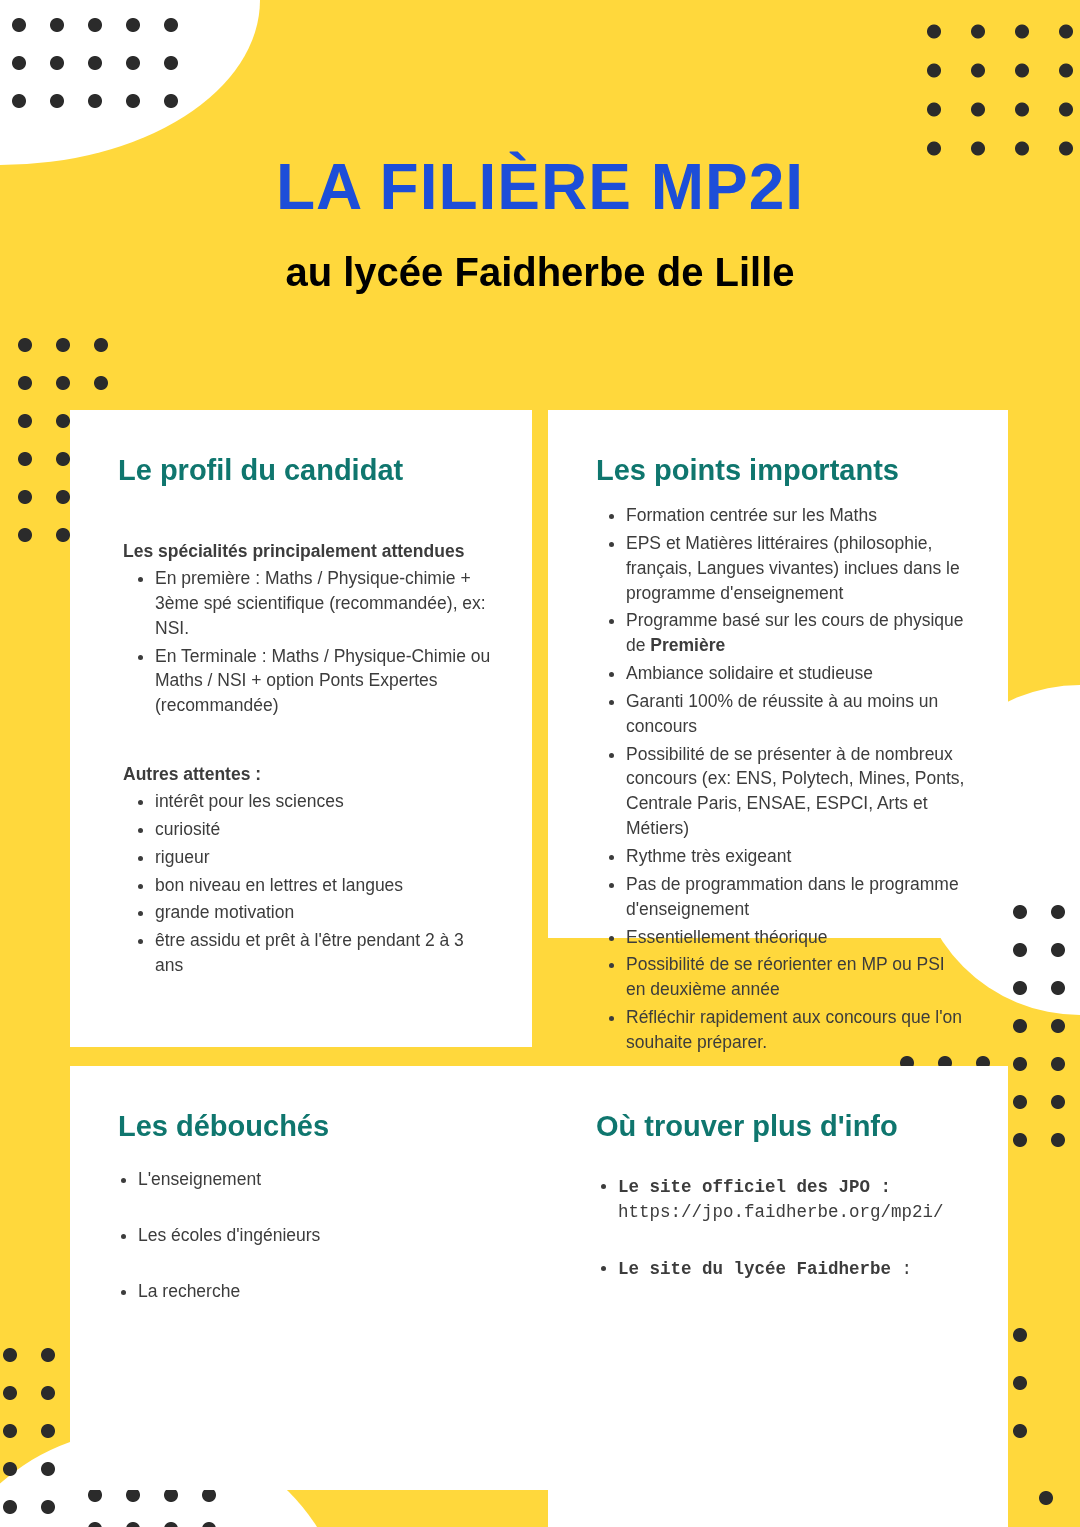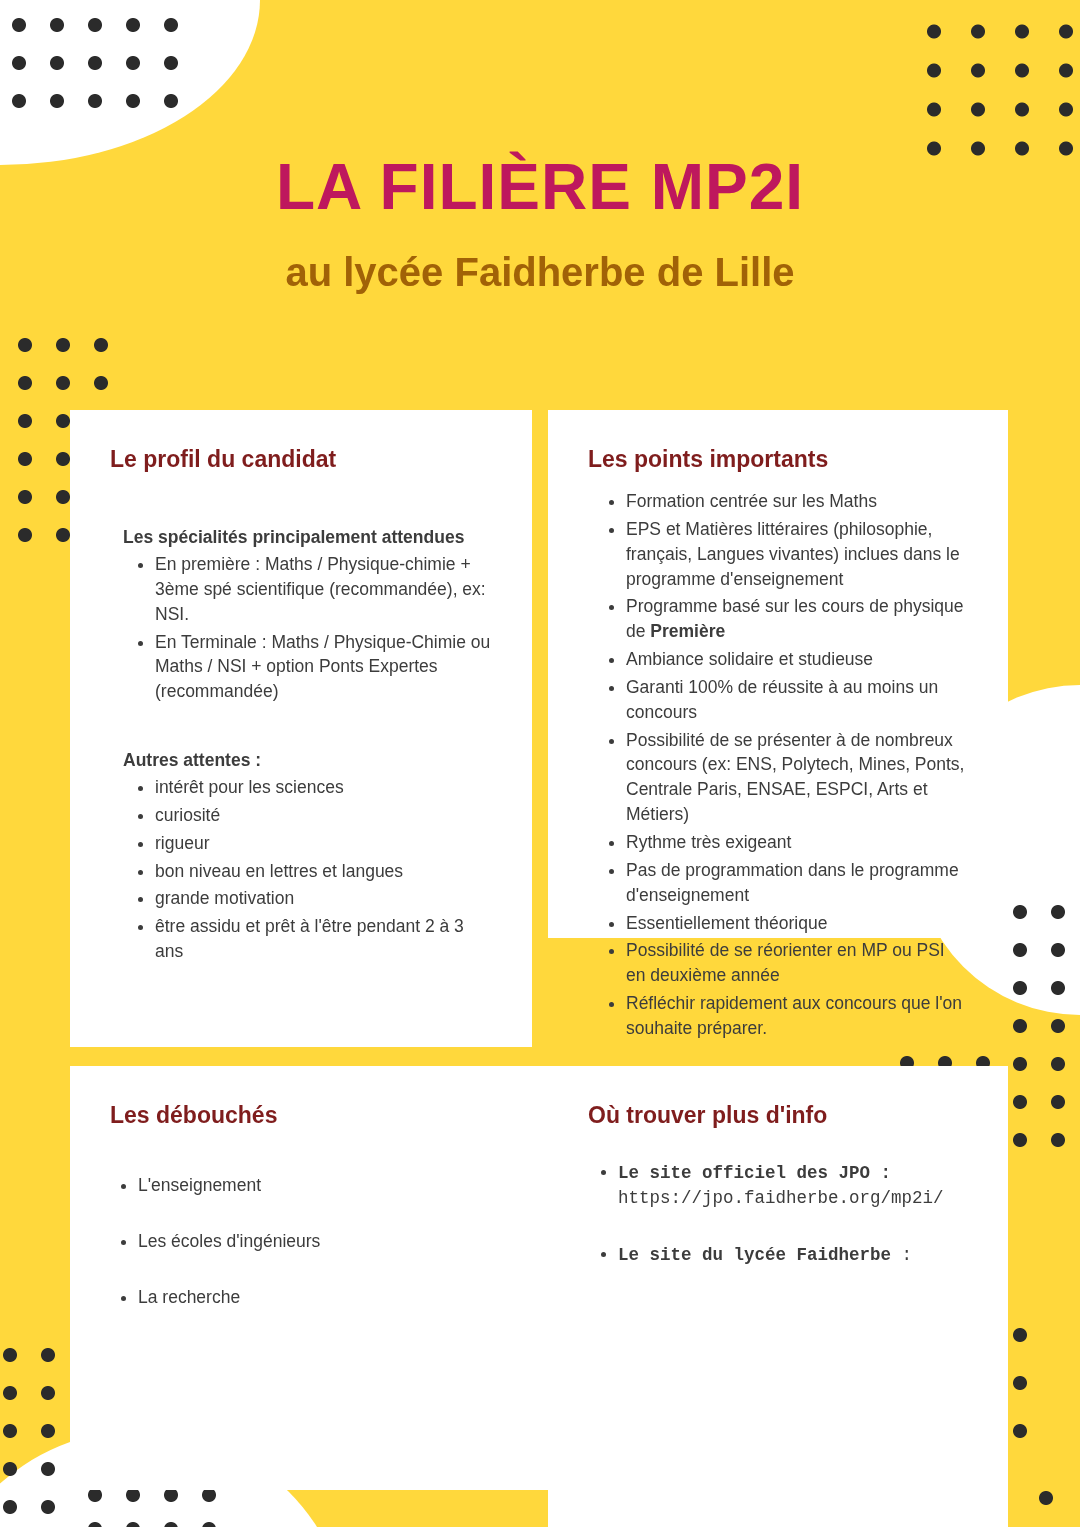--- a/index.html
+++ b/index.html
@@ -38,50 +38,50 @@
   #dots-br-col { left: 996px; top: 1311px; width: 48px; height: 144px; background-size: 48px 48px; }
   #dots-br-rows { left: 686px; top: 1476px; width: 384px; height: 92px; background-size: 48px 44px; }
 
   
   .header { position: absolute; left: 0; top: 150px; width: 100%; text-align: center; }
   .title {
     margin: 0;
     font-size: 64px;
     font-weight: bold;
     letter-spacing: 1px;
-    color: #be185d;
+    color: #1d4ed8;
   }
   .subtitle {
     margin: 26px 0 0;
     font-size: 40px;
     font-weight: bold;
-    color: #a16207;
+    color: #000000;
   }
 
   
   .card { position: absolute; background: #FFFFFF; padding: 36px 40px; }
   #card-profile   { left: 70px;  top: 410px;  width: 462px; height: 637px; }
   #card-points    { left: 548px; top: 410px;  width: 460px; height: 528px; }
   #card-debouches { left: 70px;  top: 1066px; width: 499px; height: 424px; }
   #card-info      { left: 548px; top: 1066px; width: 460px; height: 548px; }
 
-  .card h2 { margin: 0; font-size: 23px; color: #7f1d1d; }
+  .card h2 { margin: 8px; font-size: 29px; color: #0f766e; }
 
   .list { margin: 0; padding-left: 32px; font-size: 17.5px; line-height: 1.42; }
   .list li { margin: 0 0 3px; }
 
   
   .profile-section { margin-left: 13px; }
   .subhead { font-weight: bold; font-size: 17.5px; margin: 0 0 4px; }
   .subhead-1 { margin-top: 54px; }
   .subhead-2 { margin-top: 46px; }
 
   #card-points .list { margin-top: 16px; padding-left: 38px; }
 
-  #card-debouches .list { margin-top: 44px; padding-left: 28px; }
+  #card-debouches .list { margin-top: 24px; padding-left: 28px; }
   #card-debouches .list li { margin-bottom: 31px; }
 
   #card-info .list { margin-top: 32px; padding-left: 30px; font-family: Liberation Mono, monospace; }
   #card-info .list li { margin-bottom: 32px; }
 
   .b { font-weight: bold; }
   .url { display: block; }
 </style>
 </head>
 <body>

